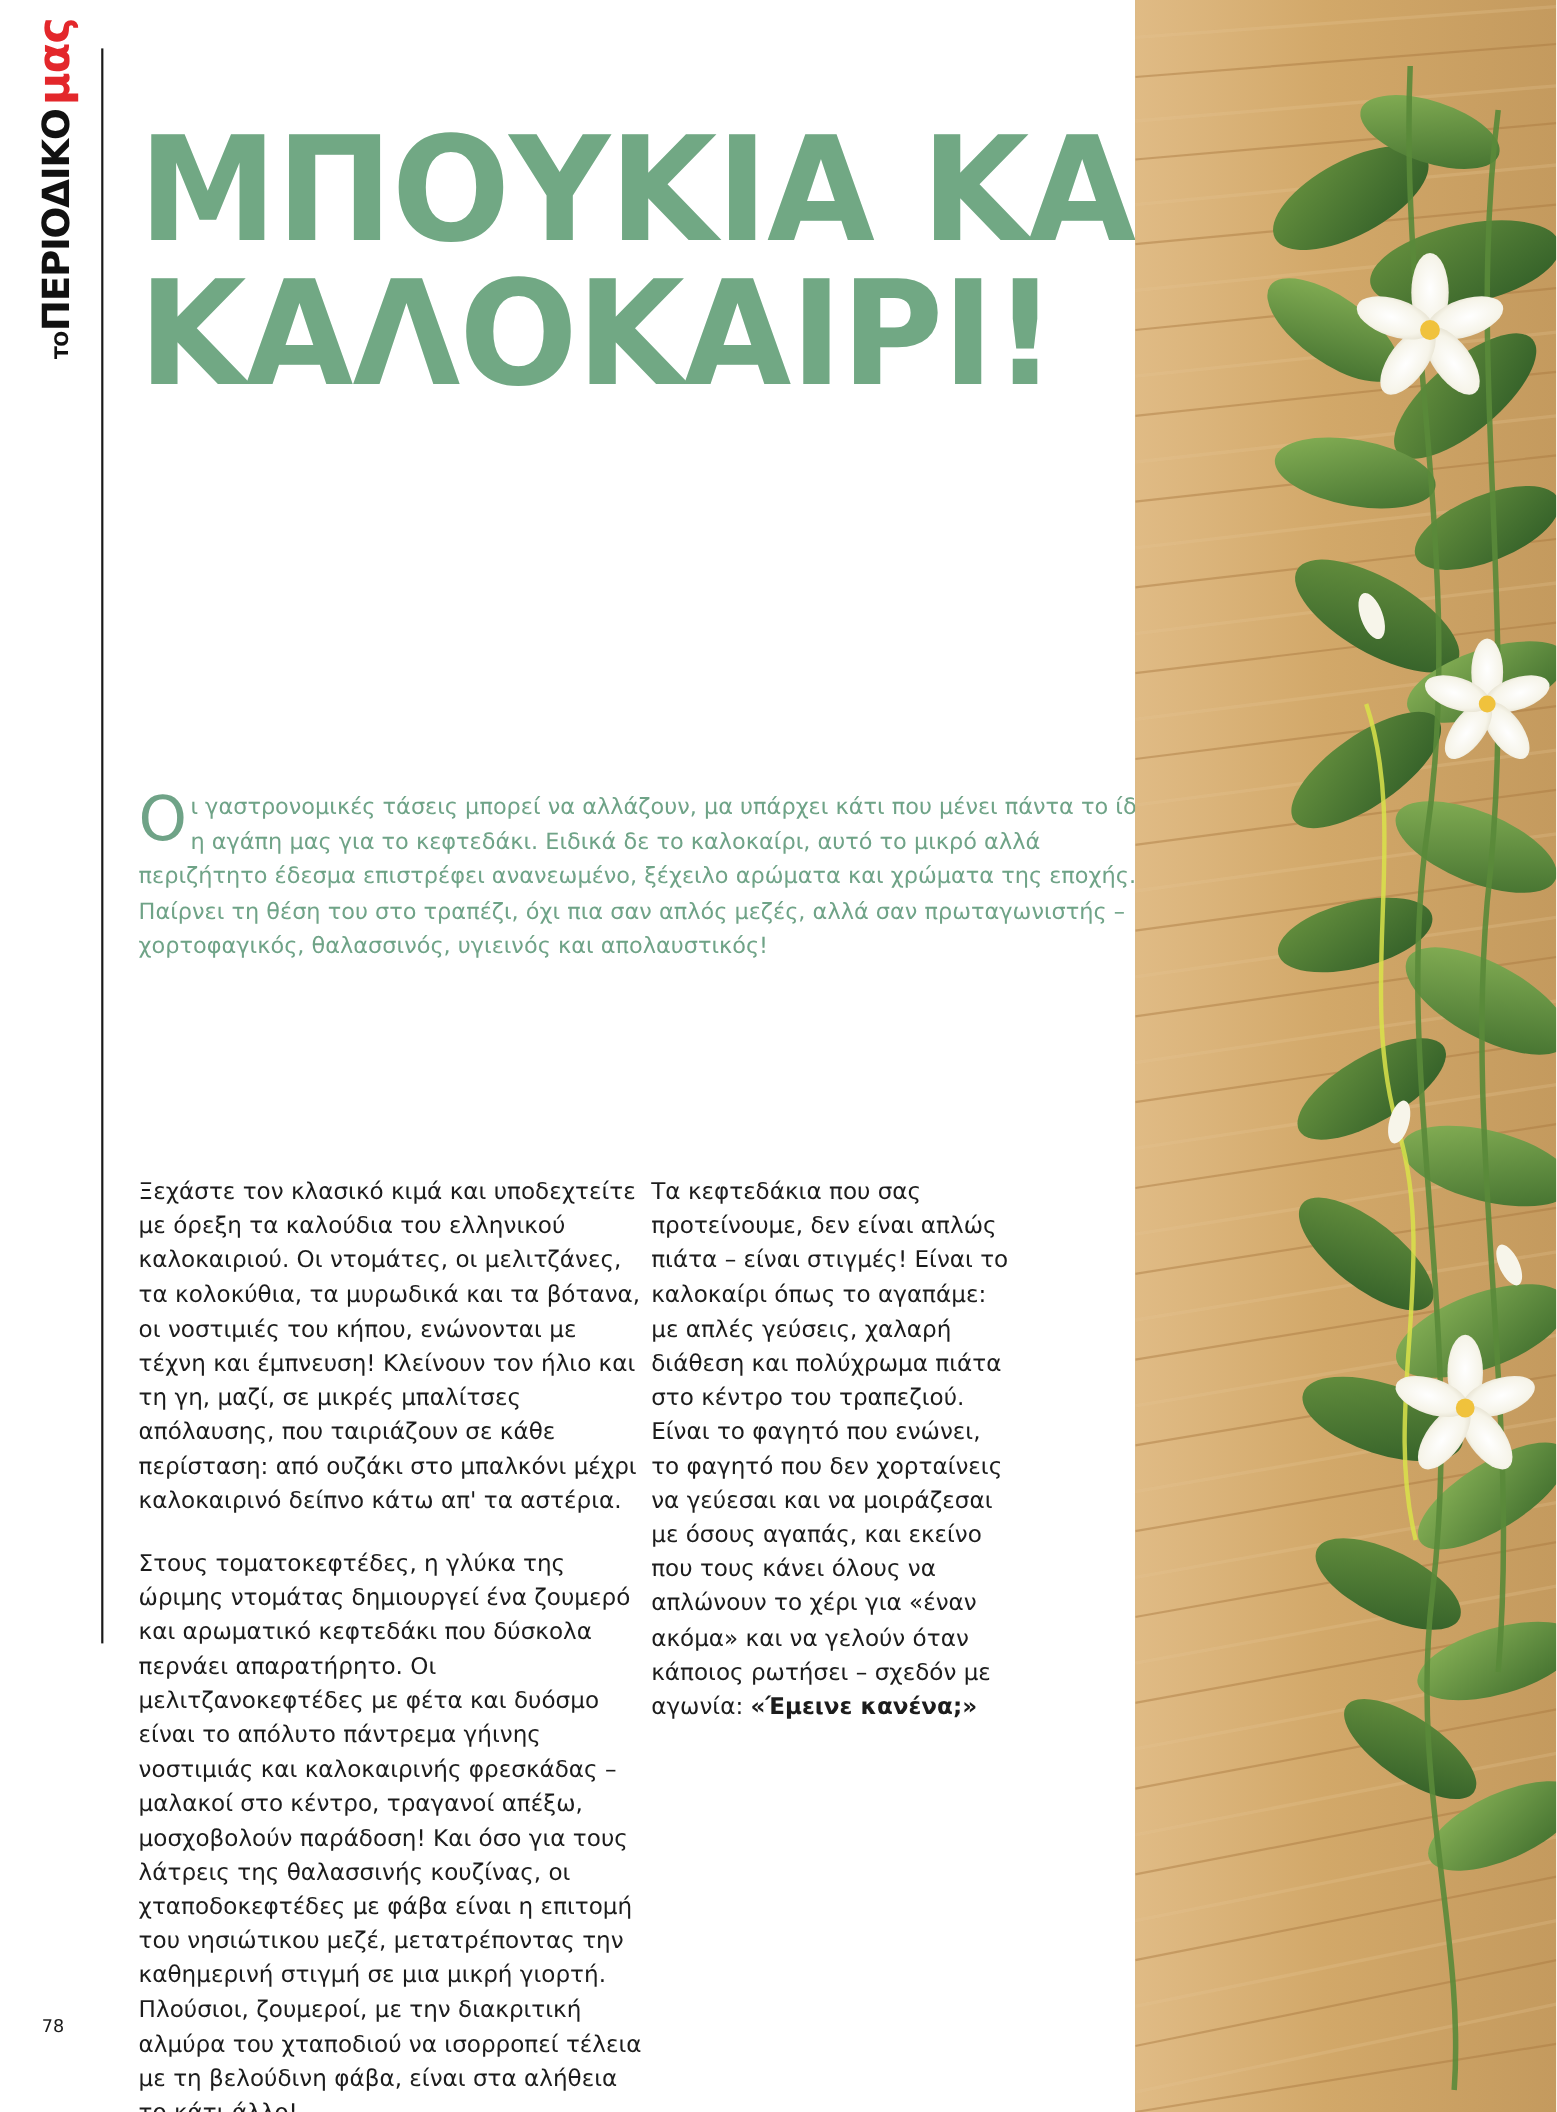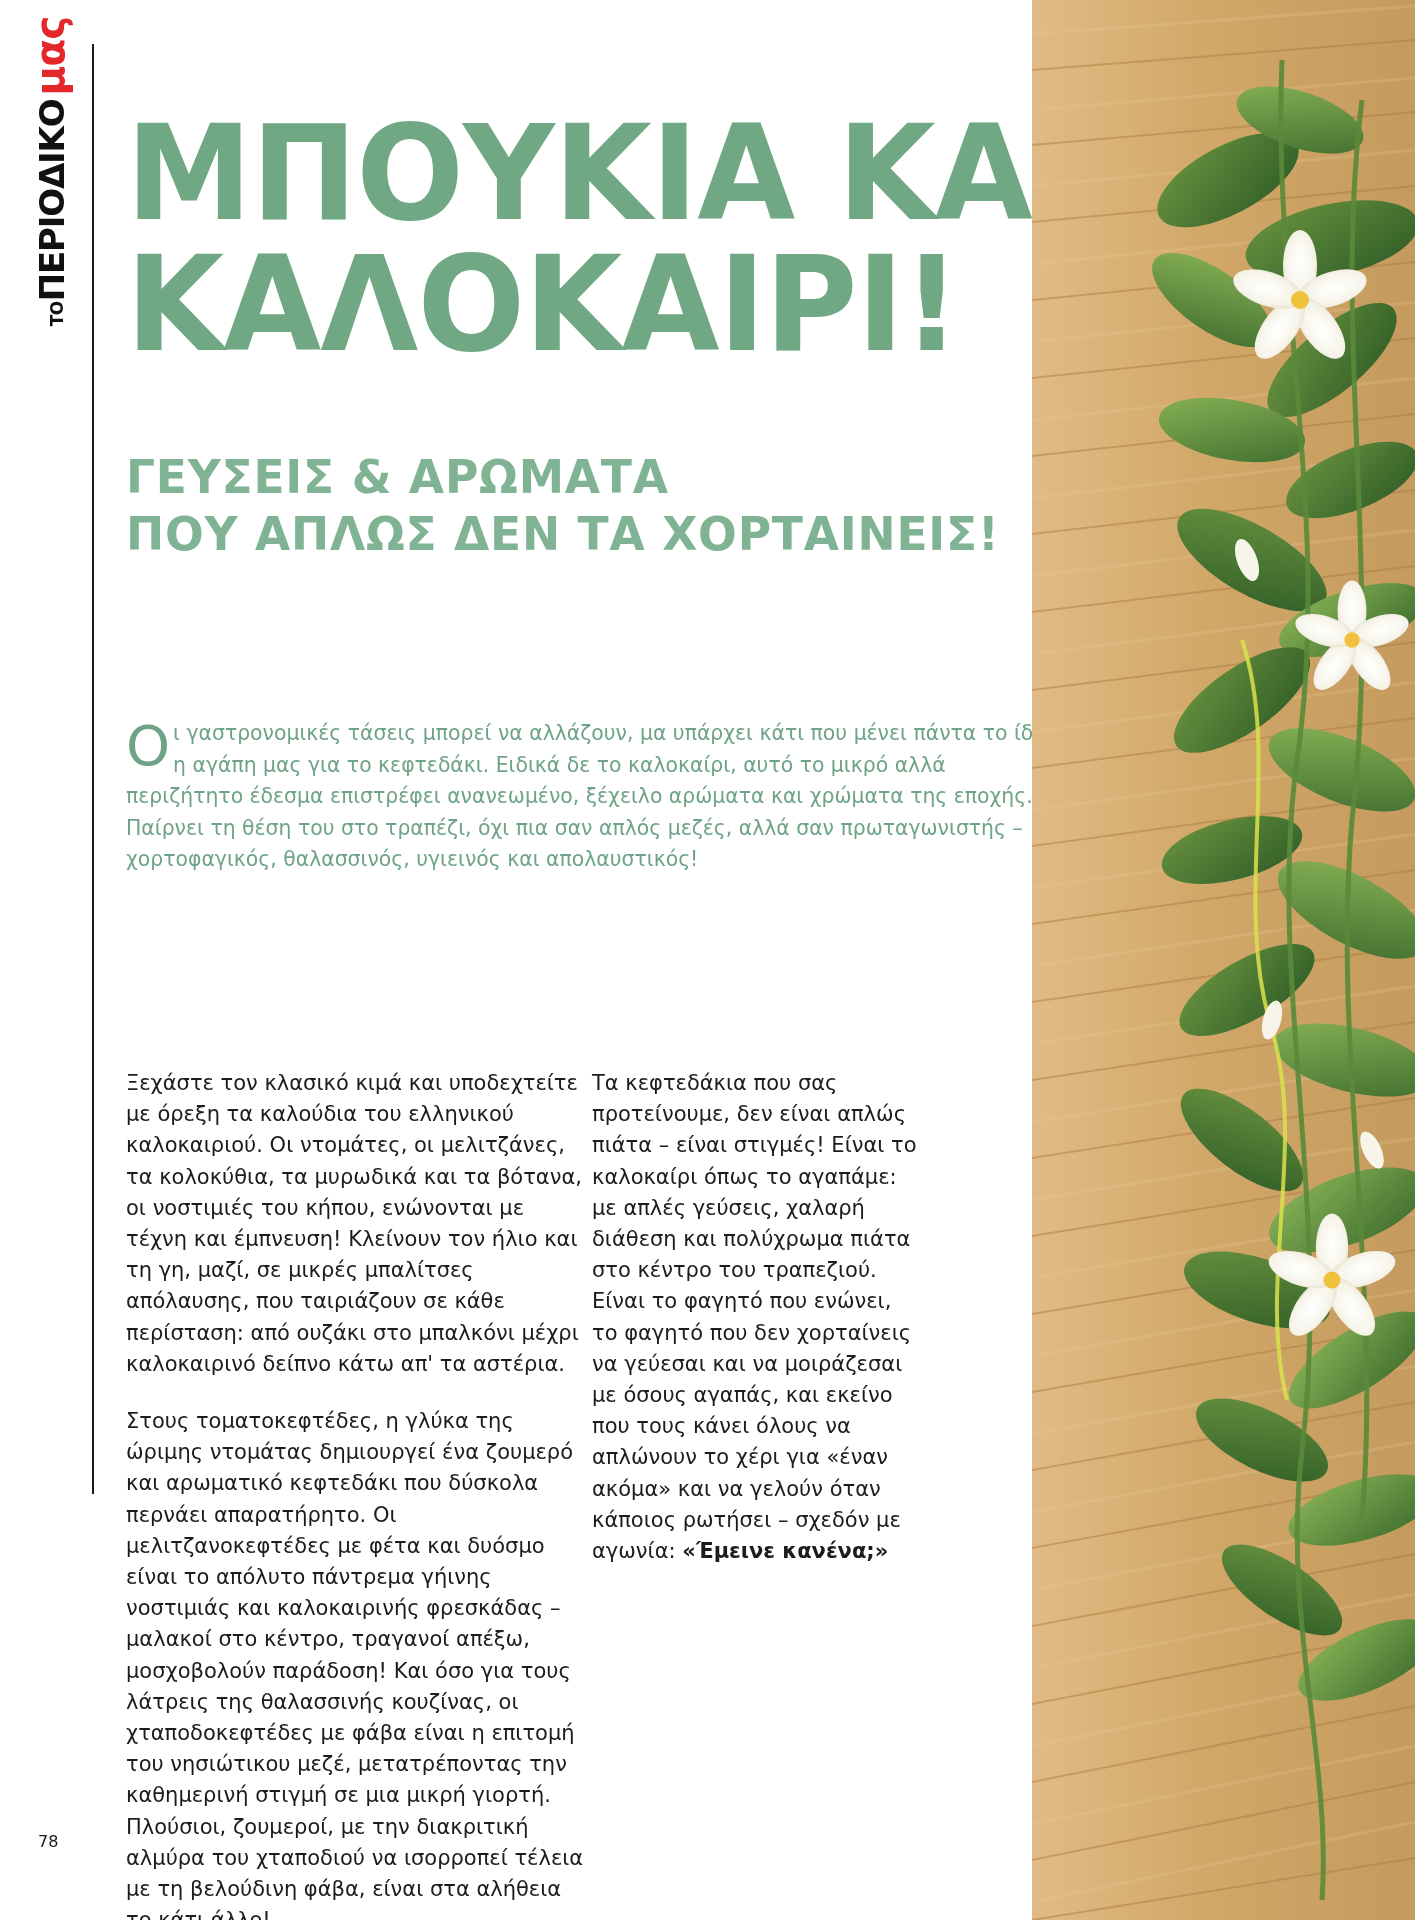--- a/index.html
+++ b/index.html
@@ -185,24 +185,20 @@
 
   <div class="vrule"></div>
 
   <div class="folio">78</div>
 
   <div class="headline">
     <div class="headline-line">ΜΠΟΥΚΙΑ ΚΑΙ</div>
     <div class="headline-line">ΚΑΛΟΚΑΙΡΙ!</div>
   </div>
 
-  <div class="subheadline">
-    <div class="subheadline-line">ΓΕΥΣΕΙΣ &amp; ΑΡΩΜΑΤΑ</div>
-    <div class="subheadline-line">ΠΟΥ ΑΠΛΩΣ ΔΕΝ ΤΑ ΧΟΡΤΑΙΝΕΙΣ!</div>
-  </div>
 
   <div class="lead">
     <span class="dropcap">Ο</span><span>ι γαστρονομικές τάσεις μπορεί να αλλάζουν, μα υπάρχει κάτι που μένει πάντα το ίδιο: η αγάπη μας για το κεφτεδάκι. Ειδικά δε το καλοκαίρι, αυτό το μικρό αλλά περιζήτητο έδεσμα επιστρέφει ανανεωμένο, ξέχειλο αρώματα και χρώματα της εποχής. Παίρνει τη θέση του στο τραπέζι, όχι πια σαν απλός μεζές, αλλά σαν πρωταγωνιστής – χορτοφαγικός, θαλασσινός, υγιεινός και απολαυστικός!</span>
   </div>
 
   <div class="col col-left">
     <p>Ξεχάστε τον κλασικό κιμά και υποδεχτείτε με όρεξη τα καλούδια του ελληνικού καλοκαιριού. Οι ντομάτες, οι μελιτζάνες, τα κολοκύθια, τα μυρωδικά και τα βότανα, οι νοστιμιές του κήπου, ενώνονται με τέχνη και έμπνευση! Κλείνουν τον ήλιο και τη γη, μαζί, σε μικρές μπαλίτσες απόλαυσης, που ταιριάζουν σε κάθε περίσταση: από ουζάκι στο μπαλκόνι μέχρι καλοκαιρινό δείπνο κάτω απ' τα αστέρια.</p>
     <p>Στους τοματοκεφτέδες, η γλύκα της ώριμης ντομάτας δημιουργεί ένα ζουμερό και αρωματικό κεφτεδάκι που δύσκολα περνάει απαρατήρητο. Οι μελιτζανοκεφτέδες με φέτα και δυόσμο είναι το απόλυτο πάντρεμα γήινης νοστιμιάς και καλοκαιρινής φρεσκάδας – μαλακοί στο κέντρο, τραγανοί απέξω, μοσχοβολούν παράδοση! Και όσο για τους λάτρεις της θαλασσινής κουζίνας, οι χταποδοκεφτέδες με φάβα είναι η επιτομή του νησιώτικου μεζέ, μετατρέποντας την καθημερινή στιγμή σε μια μικρή γιορτή. Πλούσιοι, ζουμεροί, με την διακριτική αλμύρα του χταποδιού να ισορροπεί τέλεια με τη βελούδινη φάβα, είναι στα αλήθεια το κάτι άλλο!</p>
   </div>
 

